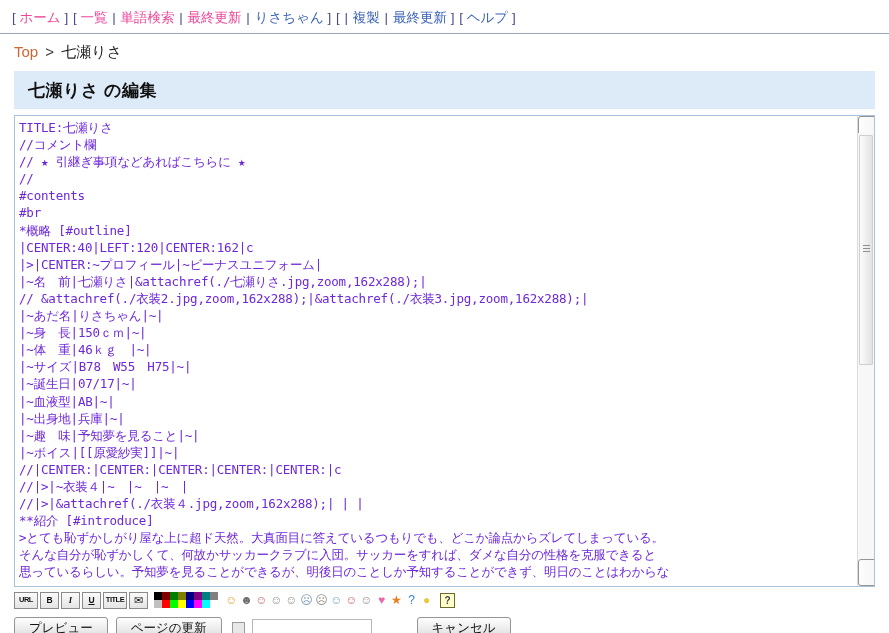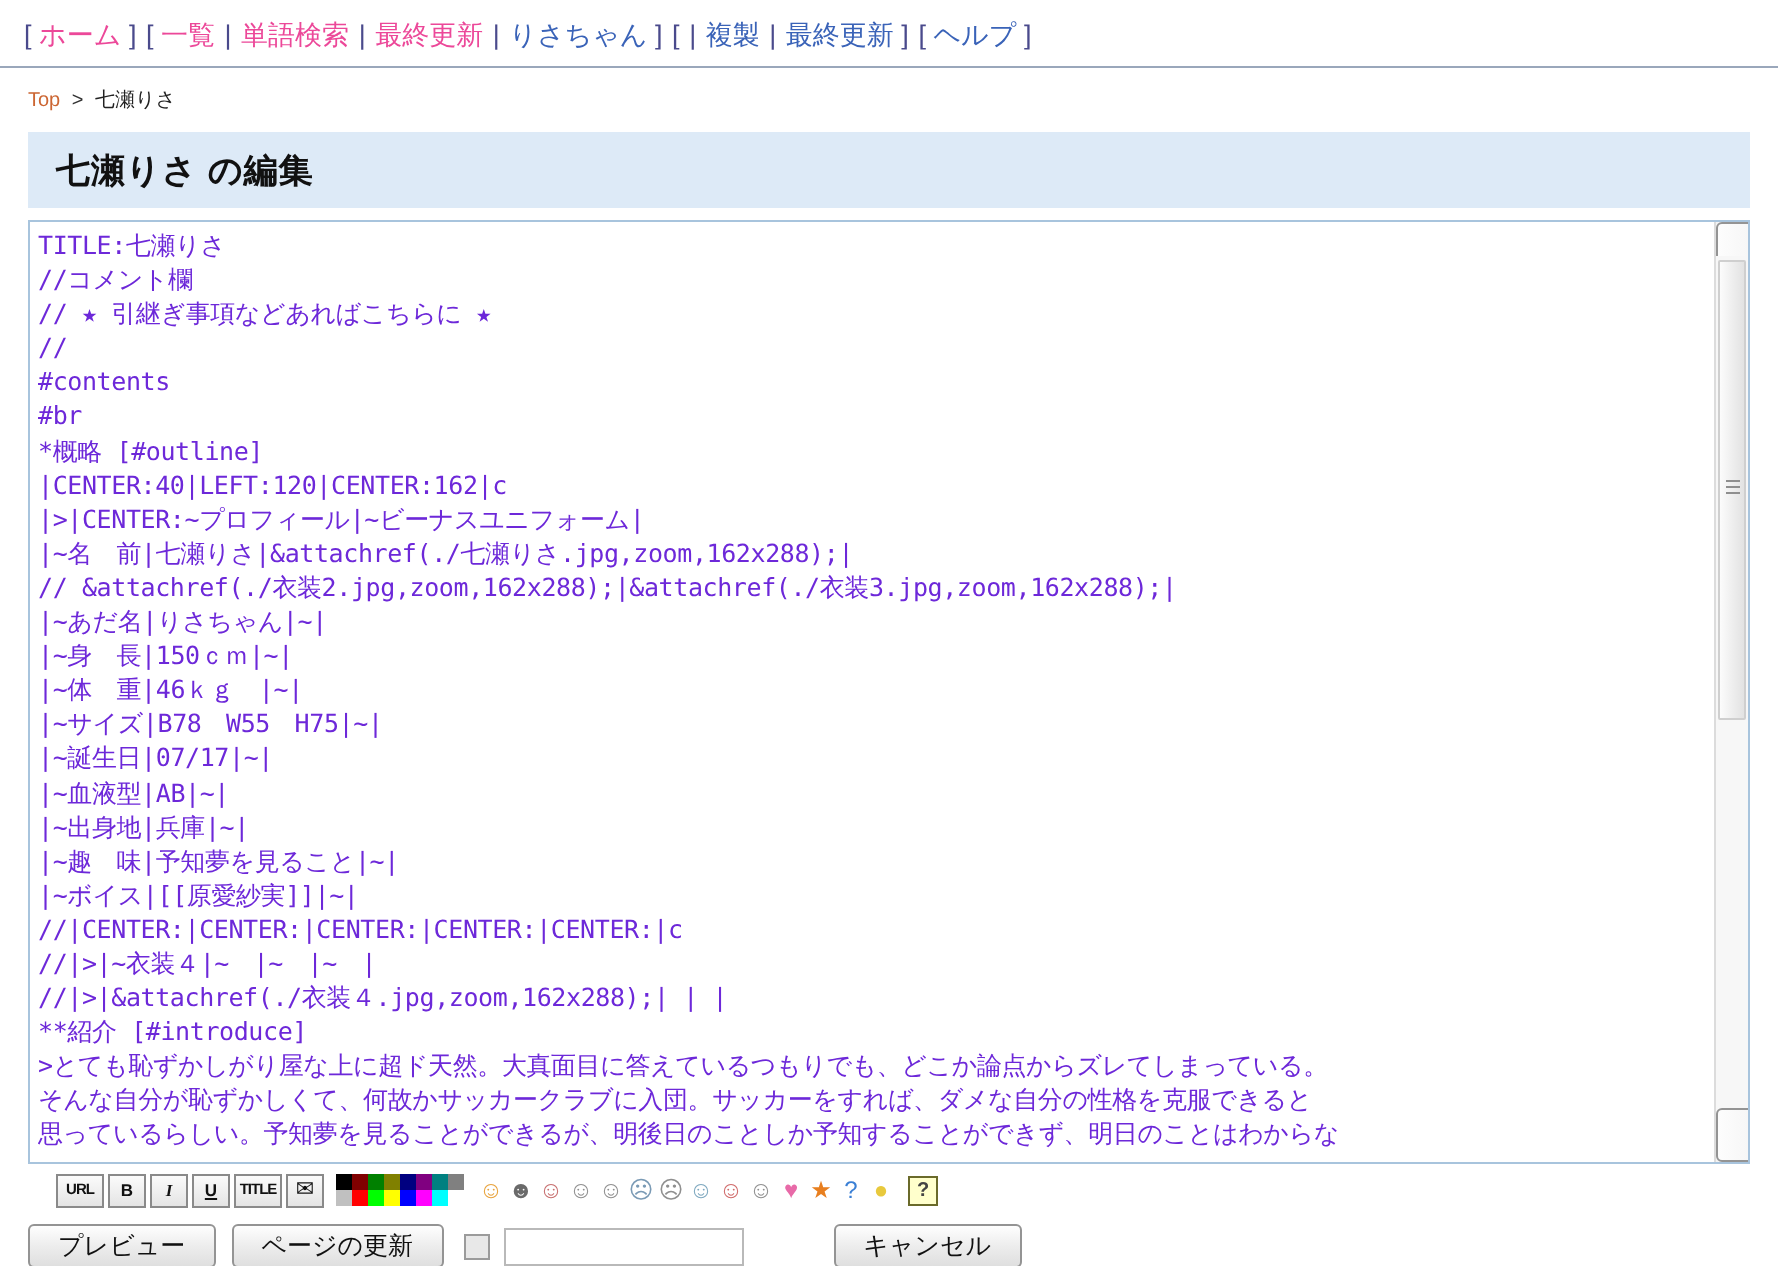--- a/index.html
+++ b/index.html
@@ -31,21 +31,21 @@
     text-decoration: none;
     cursor: pointer;
   }
   .navbar a.red { color: #ec4899; }
   .navbar a.blue { color: #3a63b8; }
   .navbar .grp { margin-right: 1px; }
 
   
   .breadcrumb {
     padding: 9px 0 4px 14px;
-    font-size: 10px;
+    font-size: 15px;
     color: #333;
     white-space: nowrap;
   }
   .breadcrumb a {
     color: #cc6633;
     text-decoration: none;
   }
   .breadcrumb .arrow { color: #333; padding: 0 3px; }
   .breadcrumb .cur { color: #222; }
 
@@ -142,21 +142,21 @@
   }
   .sbar .grip i {
     display: block;
     height: 1px;
     background: #8f8f8f;
     margin-bottom: 2px;
   }
 
   
   .fmt-bar {
-    margin: 3px 0 0 28px;
+    margin: 3px 0 0 14px;
     display: flex;
     align-items: center;
     height: 20px;
   }
   .fbtn {
     width: 19px;
     height: 17px;
     margin-right: 2px;
     border: 1px solid #8a8a8a;
     background: linear-gradient(to bottom,#fbfbfb,#e4e4e4);

